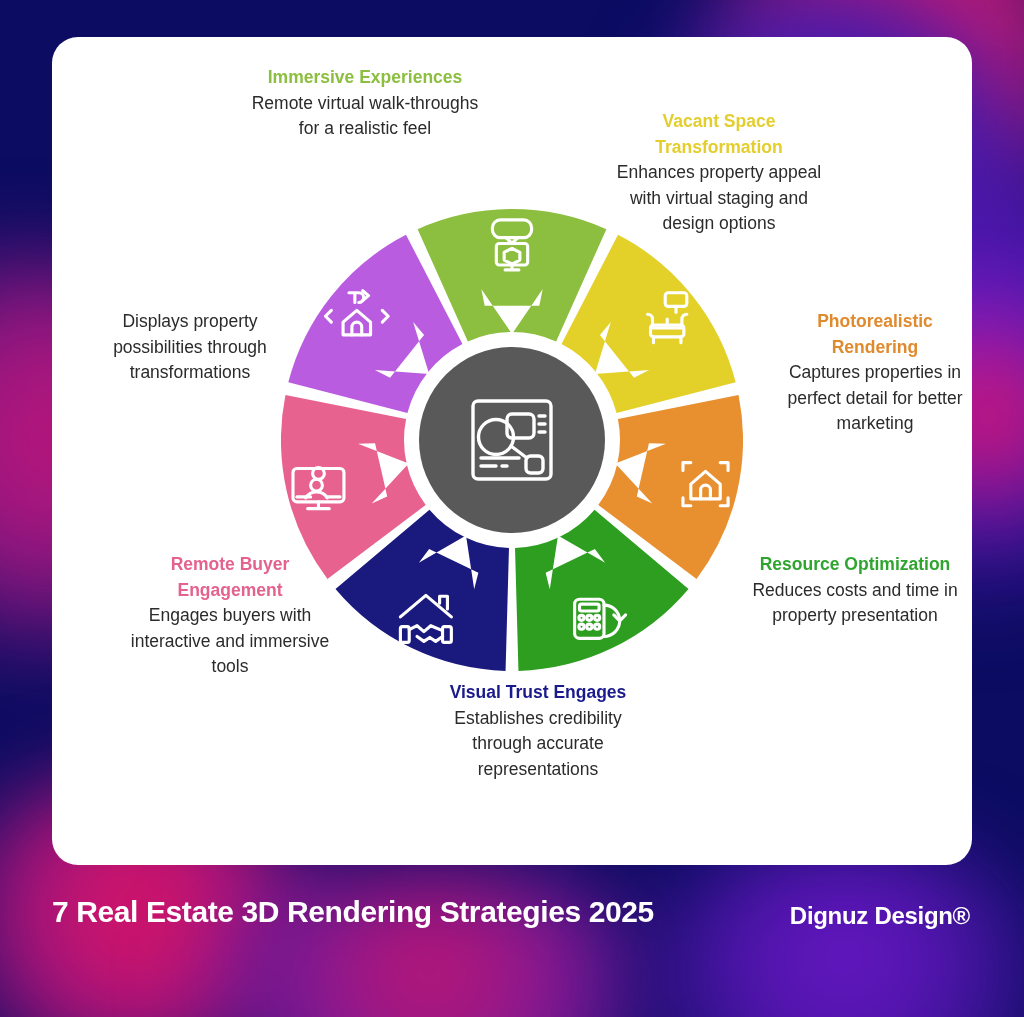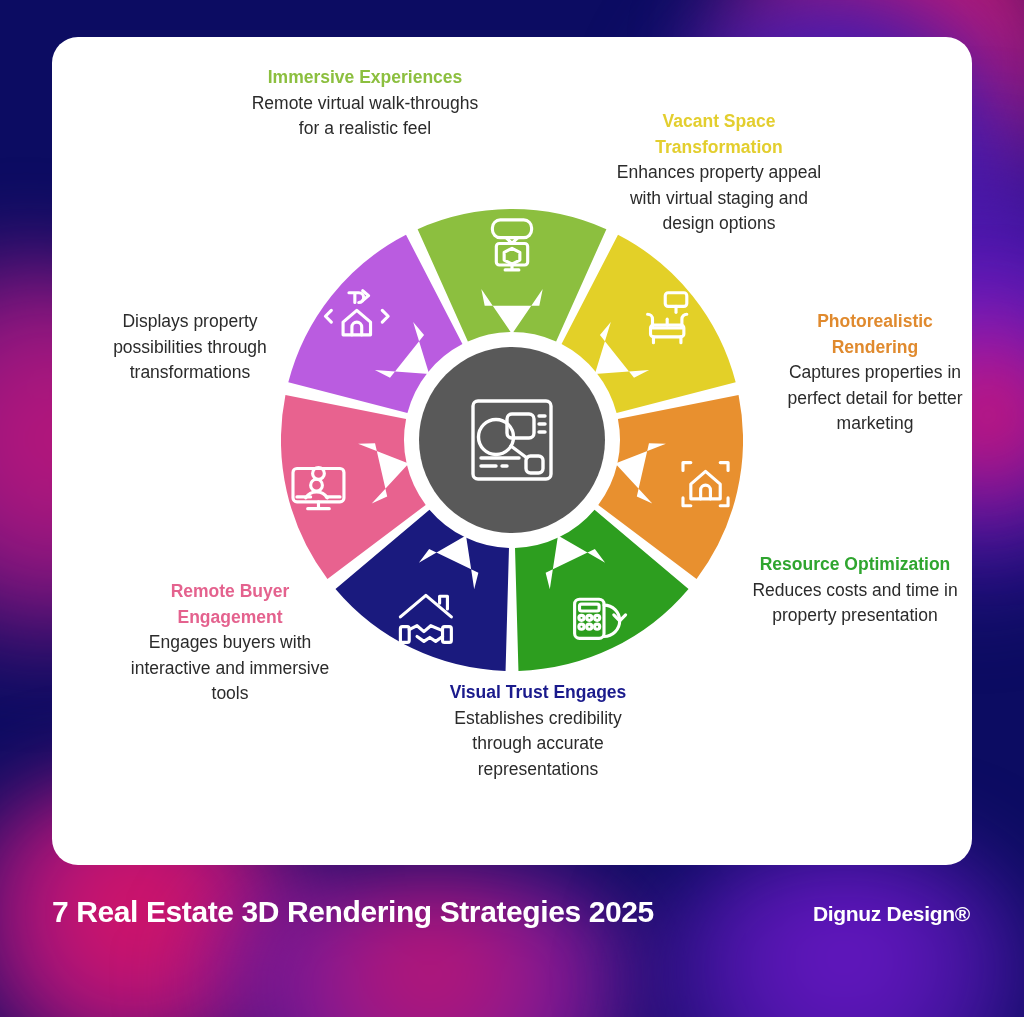--- a/index.html
+++ b/index.html
@@ -77,42 +77,42 @@
     font-weight: bold;
     font-size: 17.5px;
     line-height: 25.5px;
   }
 
   #note-immersive        { left: 196px; top: 28px;  width: 234px; }
   #note-vacant           { left: 556px; top: 28px;  width: 222px; margin-top: 44px; }
   #note-photorealistic   { left: 720px; top: 272px; width: 206px; }
   #note-resource         { left: 700px; top: 515px; width: 206px; }
   #note-visualtrust      { left: 372px; top: 643px; width: 228px; }
-  #note-remote           { left: 68px;  top: 515px; width: 220px; margin-top: 27px; }
+  #note-remote           { left: 68px;  top: 515px; width: 220px; }
   #note-property         { left: 24px;  top: 272px; width: 228px; }
 
   #footer {
     position: absolute;
     left: 0; bottom: 0; width: 1024px; height: 137px; margin-top: 38px;
   }
   #headline {
     position: absolute;
     left: 52px; top: 10px;
     width: 640px;
     color: #ffffff;
     font-size: 30px;
     font-weight: bold;
     line-height: 44px;
     letter-spacing: -0.4px;
   }
   #brand {
     position: absolute;
     right: 54px; top: 22px;
     color: #ffffff;
-    font-size: 21px;
+    font-size: 24px;
     font-weight: bold;
     letter-spacing: -0.3px;
   }
 </style>
 </head>
 <body>
 
 <div id="stage">
 
   <div class="blob" id="blob-tr-pink"></div>

